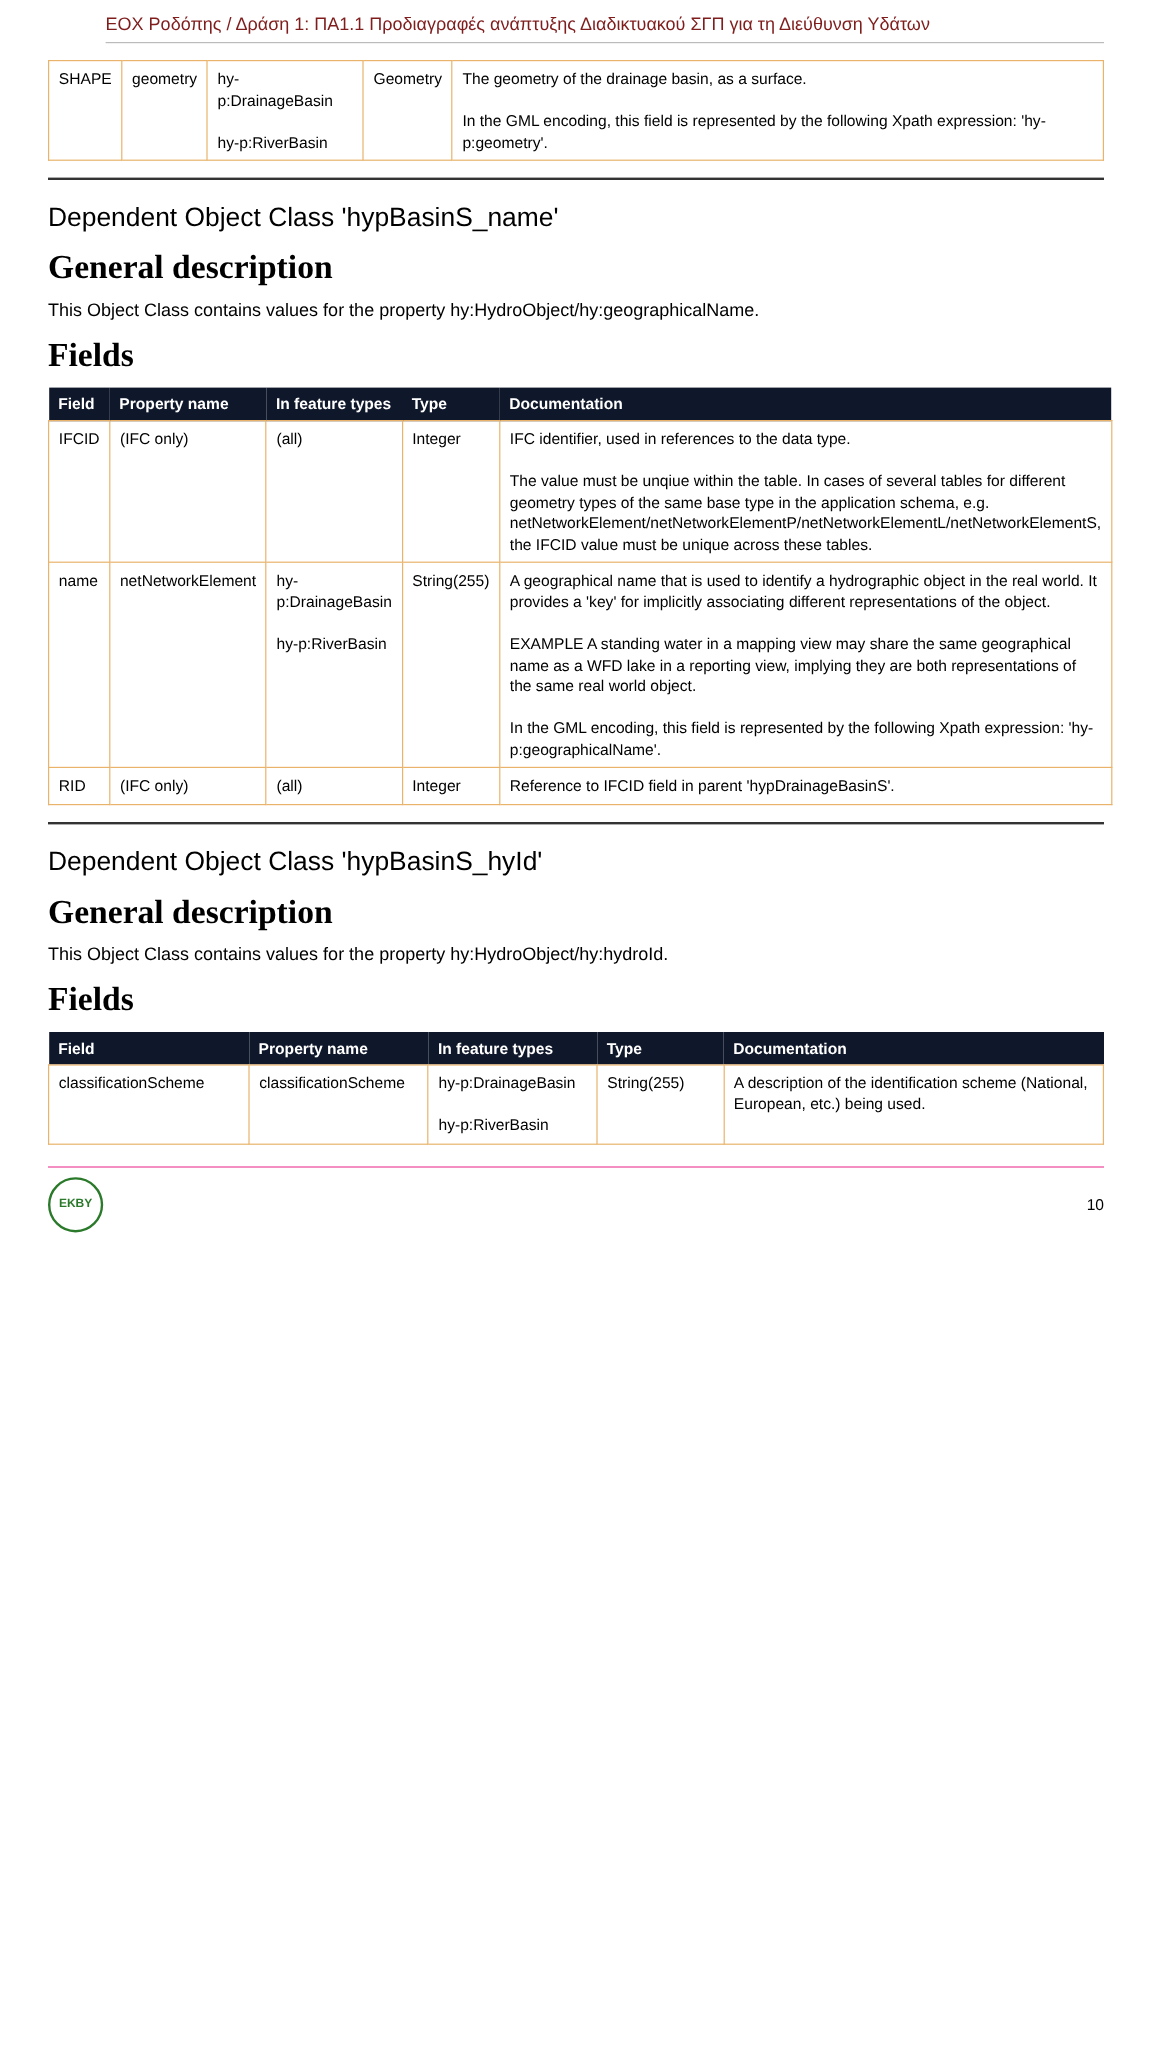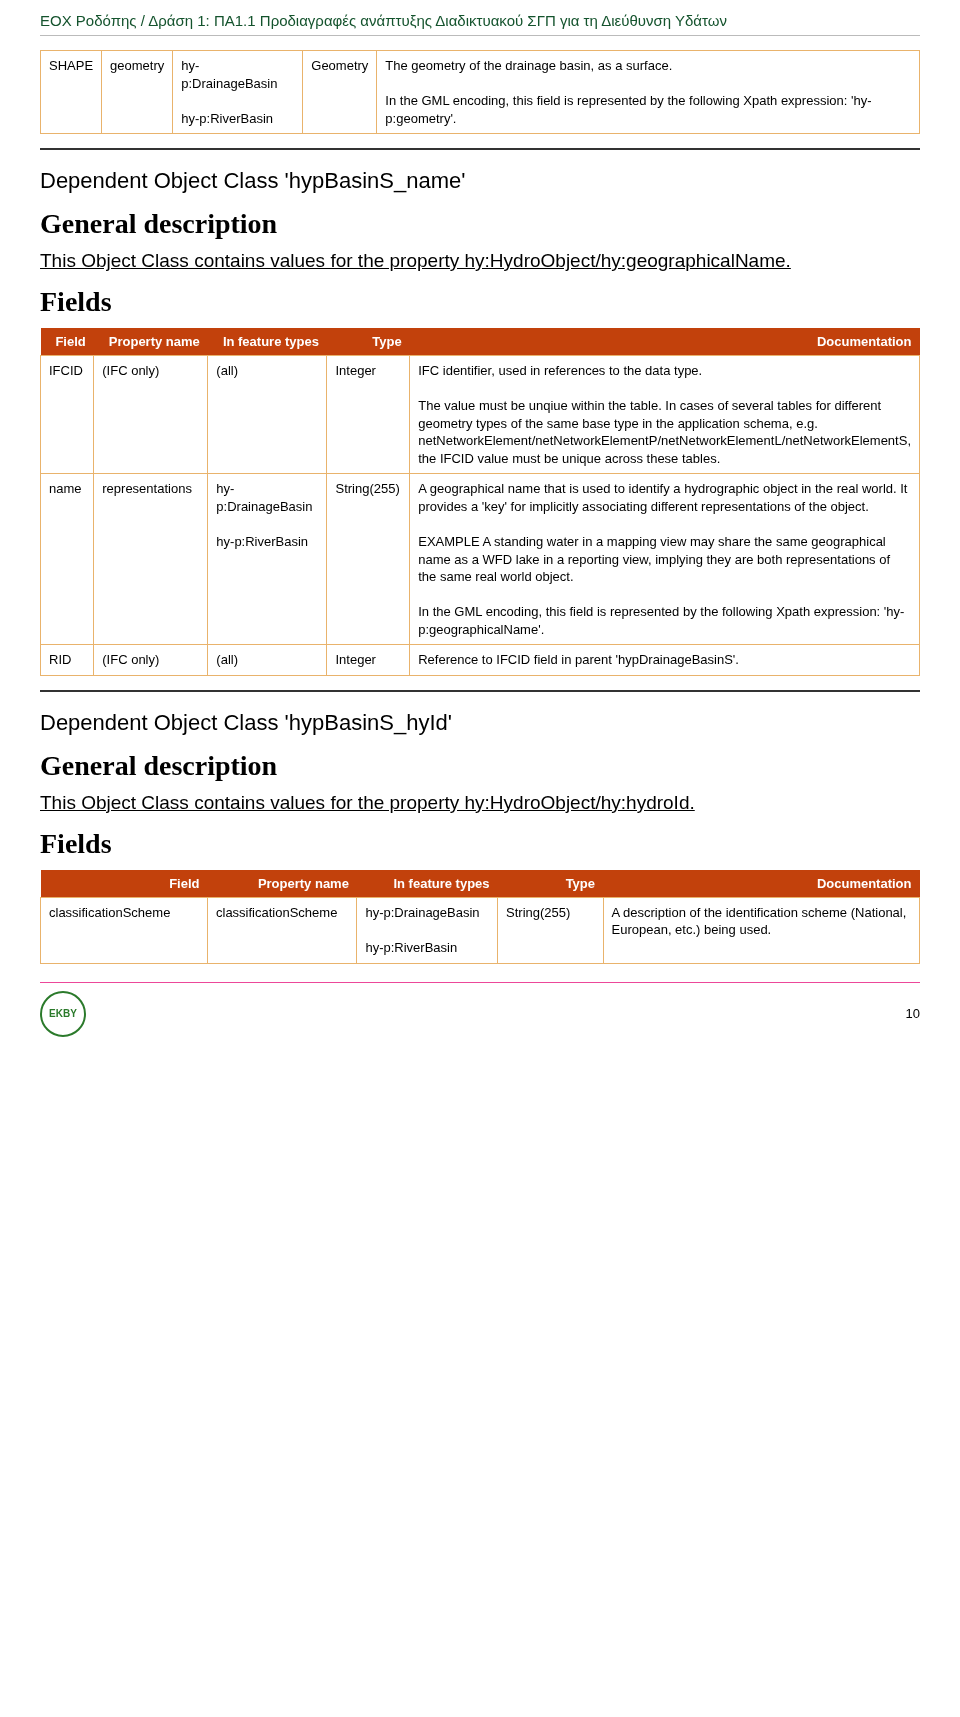--- a/index.html
+++ b/index.html
@@ -6,35 +6,36 @@
   body {
     font-family: Arial, Helvetica, sans-serif;
     background: #fff;
     color: #000;
     width: 960px;
     margin: 0 auto;
     padding: 12px 40px 20px 40px;
     font-size: 13px;
   }
   .doc-header {
-    color: #14532d;
+    color: #7f1d1d;
     font-size: 15px;
     padding-bottom: 6px;
     border-bottom: 1px solid #bbb;
     margin-bottom: 14px;
+    margin-left: 48px;
   }
   table.data {
     width: 100%;
     border-collapse: collapse;
     margin-bottom: 10px;
   }
   table.data th {
-    background: #c2410c;
+    background: #0f172a;
     color: #fff;
-    text-align: right;
+    text-align: left;
     padding: 6px 8px;
     font-weight: bold;
     font-size: 13px;
   }
   table.data td {
     border: 1px solid #e9b36c;
     padding: 6px 8px;
     vertical-align: top;
     font-size: 13px;
     line-height: 1.35;
@@ -51,23 +52,22 @@
     font-weight: normal;
     margin: 12px 0 14px 0;
   }
   h3.sub {
     font-size: 28px;
     font-weight: bold;
     font-family: "Times New Roman", Times, serif;
     margin: 10px 0 10px 0;
   }
   p.body-text {
-    font-size: 19px;
+    font-size: 15px;
     margin: 8px 0 14px 0;
-    text-decoration: underline;
   }
   .footer {
     display: flex;
     align-items: center;
     justify-content: space-between;
     border-top: 1px solid #ec4899;
     margin-top: 18px;
     padding-top: 8px;
   }
   .footer-left {
@@ -146,21 +146,21 @@
     <td>IFCID</td>
     <td>(IFC only)</td>
     <td class="doc-block">(all)</td>
     <td>Integer</td>
     <td class="doc-block">IFC identifier, used in references to the data type.
 
 The value must be unqiue within the table. In cases of several tables for different geometry types of the same base type in the application schema, e.g. netNetworkElement/netNetworkElementP/netNetworkElementL/netNetworkElementS, the IFCID value must be unique across these tables.</td>
   </tr>
   <tr>
     <td>name</td>
-    <td>representations</td>
+    <td>netNetworkElement</td>
     <td class="doc-block">hy-p:DrainageBasin
 
 hy-p:RiverBasin</td>
     <td>String(255)</td>
     <td class="doc-block">A geographical name that is used to identify a hydrographic object in the real world. It provides a 'key' for implicitly associating different representations of the object.
 
 EXAMPLE A standing water in a mapping view may share the same geographical name as a WFD lake in a reporting view, implying they are both representations of the same real world object.
 
 In the GML encoding, this field is represented by the following Xpath expression: 'hy-p:geographicalName'.</td>
   </tr>

